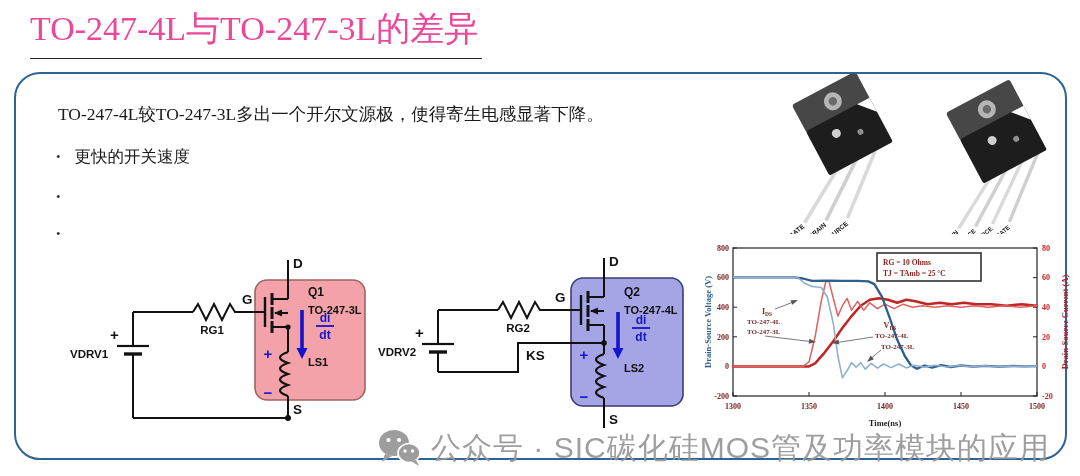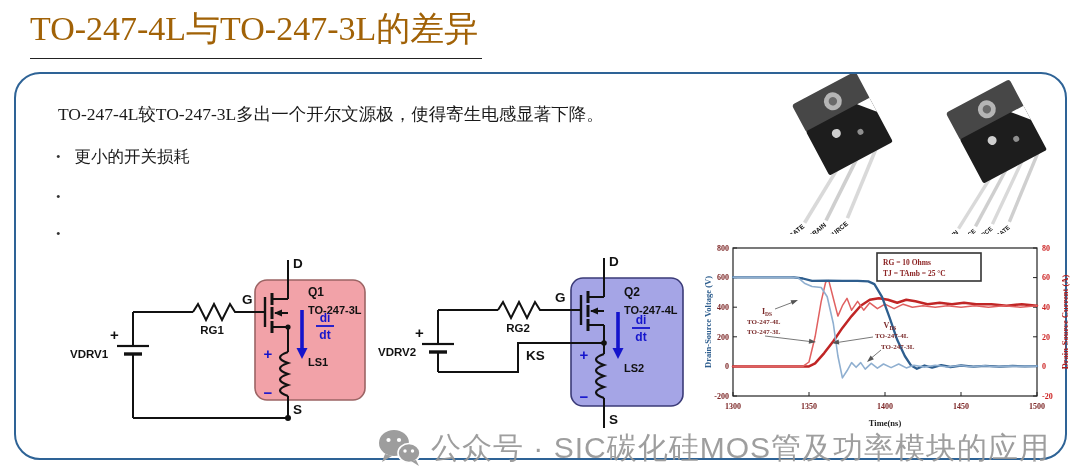--- a/index.html
+++ b/index.html
@@ -1,20 +1,20 @@
 <!DOCTYPE html>
 <html><head>
 <meta charset="utf-8">
 <style>
   html,body{margin:0;padding:0;}
   body{width:1080px;height:476px;position:relative;background:#fff;overflow:hidden;
        font-family:"Liberation Sans",sans-serif;}
   .abs{position:absolute;}
   .title{left:30px;top:6px;font-family:"Liberation Serif","DejaVu Serif",serif;
-         font-size:34px;color:#a16207;border-bottom:1.5px solid #222;padding:0 4px 6px 0;}
+         font-size:34px;color:#ec4899;border-bottom:1.5px solid #222;padding:0 4px 6px 0;}
   .frame{left:14px;top:72px;width:1049px;height:384px;border:2.5px solid #2E6396;border-radius:26px;}
   .intro{left:58px;top:102px;font-family:"Liberation Serif","DejaVu Serif",serif;
          font-size:17.5px;color:#1a1a1a;text-align:right;}
   .bullets{left:56px;top:146px;list-style:none;margin:0;padding:0;}
   .bullets li{display:flex;align-items:center;margin-bottom:21px;
               font-family:"Liberation Serif","DejaVu Serif",serif;font-size:16.5px;color:#1a1a1a;}
   .bullets .dot{font-size:13px;color:#333;margin-right:14px;}
   .ctext{font-family:"Liberation Sans",sans-serif;font-weight:bold;fill:#111;}
   .blue{fill:#1414CC;}
   .chtick{font-family:"Liberation Serif","DejaVu Serif",serif;font-weight:bold;}
@@ -25,21 +25,21 @@
 <body>
 
 <div class="abs title">TO-247-4L与TO-247-3L的差异</div>
 <div class="abs frame"></div>
 
 <div class="abs intro">TO-247-4L较TO-247-3L多出一个开尔文源极，使得寄生电感显著下降。</div>
 
 <ul class="abs bullets">
   <li>
       <span class="dot">•</span>
-      <span>更小的开关损耗</span>
+      <span>更快的开关速度</span>
     </li>
   <li>
       <span class="dot">•</span>
     </li>
   <li>
       <span class="dot">•</span>
     </li>
 </ul>
 
 <svg class="abs" style="left:62px;top:252px" width="320" height="192">

